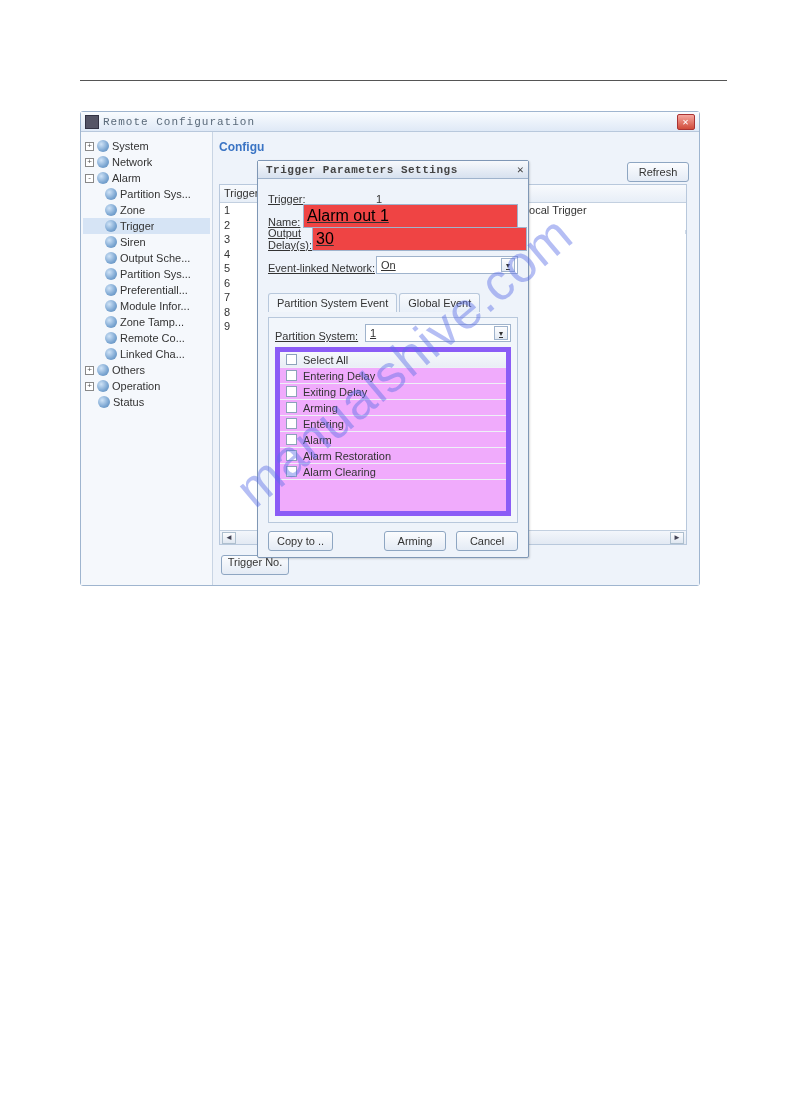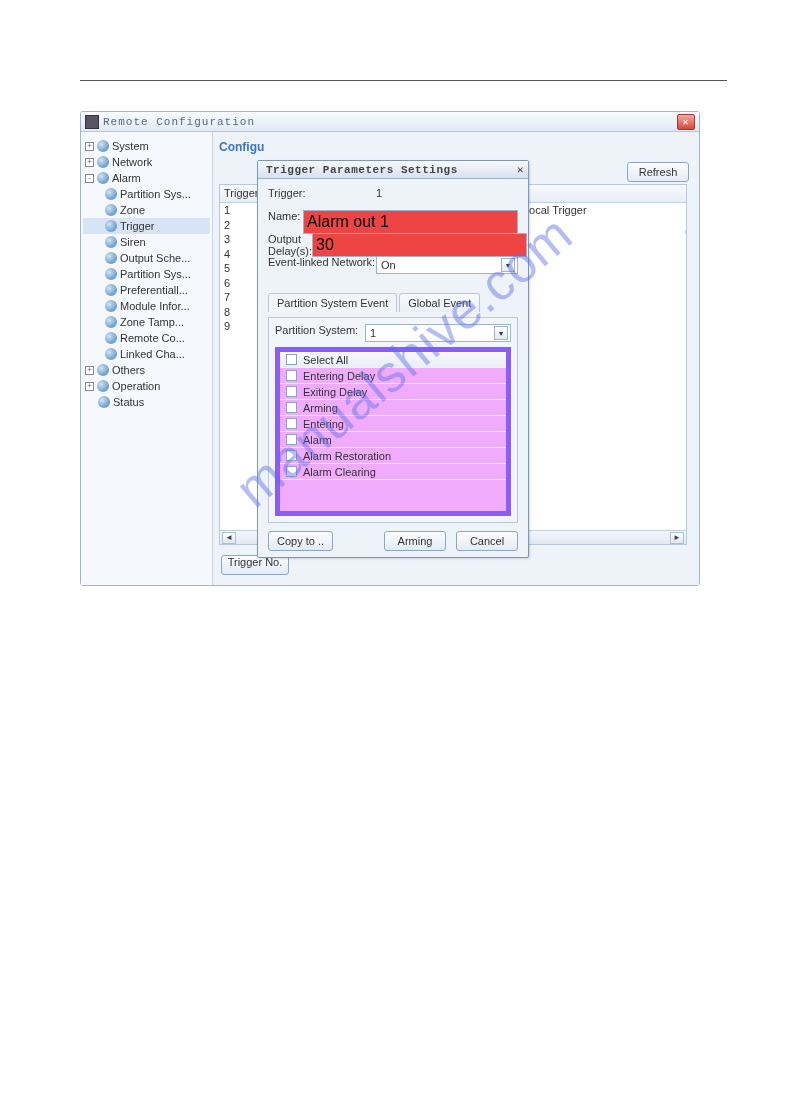--- a/index.html
+++ b/index.html
@@ -89,21 +89,21 @@
   .dialog{
     position:absolute;left:176px;top:48px;width:272px;height:398px;
     background:#eef3fa;border:1px solid #7f97b5;border-radius:2px;
     box-shadow:1px 1px 2px rgba(0,0,0,.15);
     display:flex;flex-direction:column;
   }
   .dlg-title{height:18px;background:linear-gradient(#f7f9fc,#d7e1ef);border-bottom:1px solid #9fb3cc;display:flex;align-items:center;padding:0 4px;font-weight:bold;font-family:"Courier New",monospace;color:#444;letter-spacing:.5px;}
   .dlg-title .app-icon{margin-right:4px;}
   .dlg-title .close-btn{margin-left:auto;}
   .dlg-body{flex:1;padding:8px 10px 4px 10px;display:flex;flex-direction:column;gap:5px;overflow:hidden;}
-  .frow{display:flex;align-items:flex-start;height:18px;}
+  .frow{display:flex;align-items:flex-end;height:18px;text-decoration:underline;}
   .flabel{width:108px;color:#333;}
   .fval{font-size:11px;}
   .finput{flex:1;height:24px;border:1px solid #9fb3cc;background:#ef4444;padding:0 3px;font-size:16px;}
   .fselect{flex:1;height:18px;border:1px solid #9fb3cc;background:#fff;display:flex;align-items:center;justify-content:space-between;padding:0 2px 0 4px;}
   .dd{width:14px;height:14px;border:1px solid #9fb3cc;background:linear-gradient(#fdfdfe,#e3eaf3);display:flex;align-items:center;justify-content:center;font-size:8px;}
   .tabbar{display:flex;margin-top:14px;}
   .tab{padding:3px 8px;border:1px solid #b8c8dc;border-bottom:none;background:linear-gradient(#f8fafd,#e8eff8);border-radius:3px 3px 0 0;margin-right:2px;cursor:default;}
   .tab.active{background:#f2f6fb;position:relative;z-index:2;}
   .tab-panel{flex:1;border:1px solid #b8c8dc;background:#f2f6fb;padding:6px;display:flex;flex-direction:column;gap:5px;overflow:hidden;}
   .chklist{flex:1;border:5px solid #8b5cf6;background:#f0abfc;overflow:hidden;}

